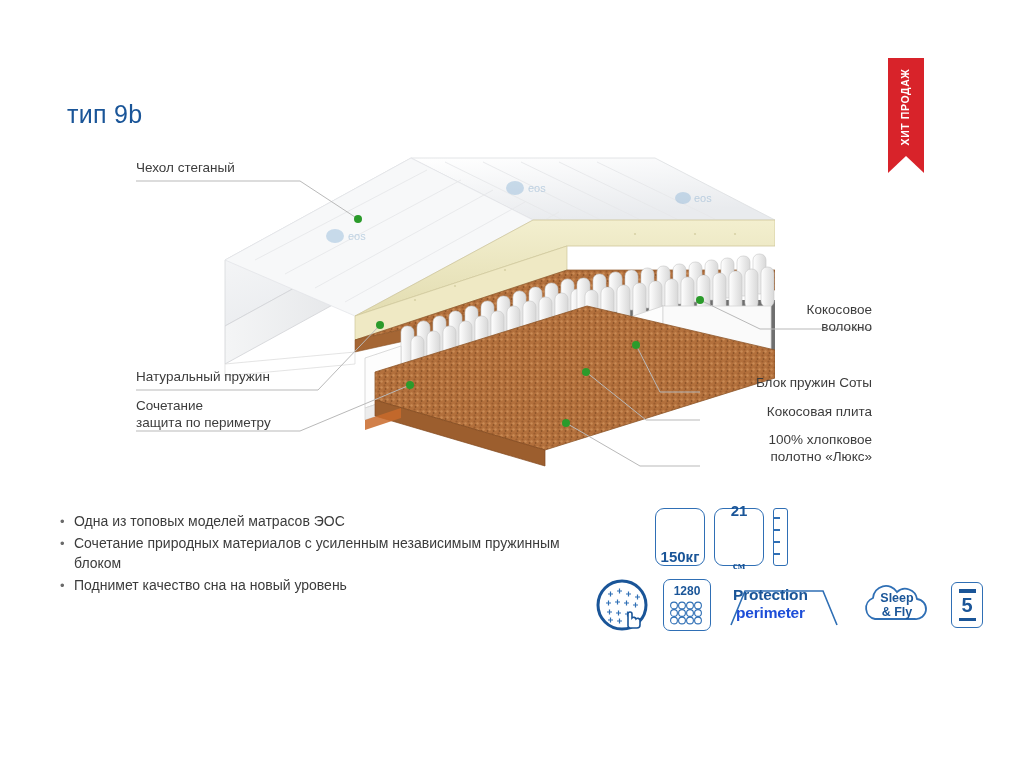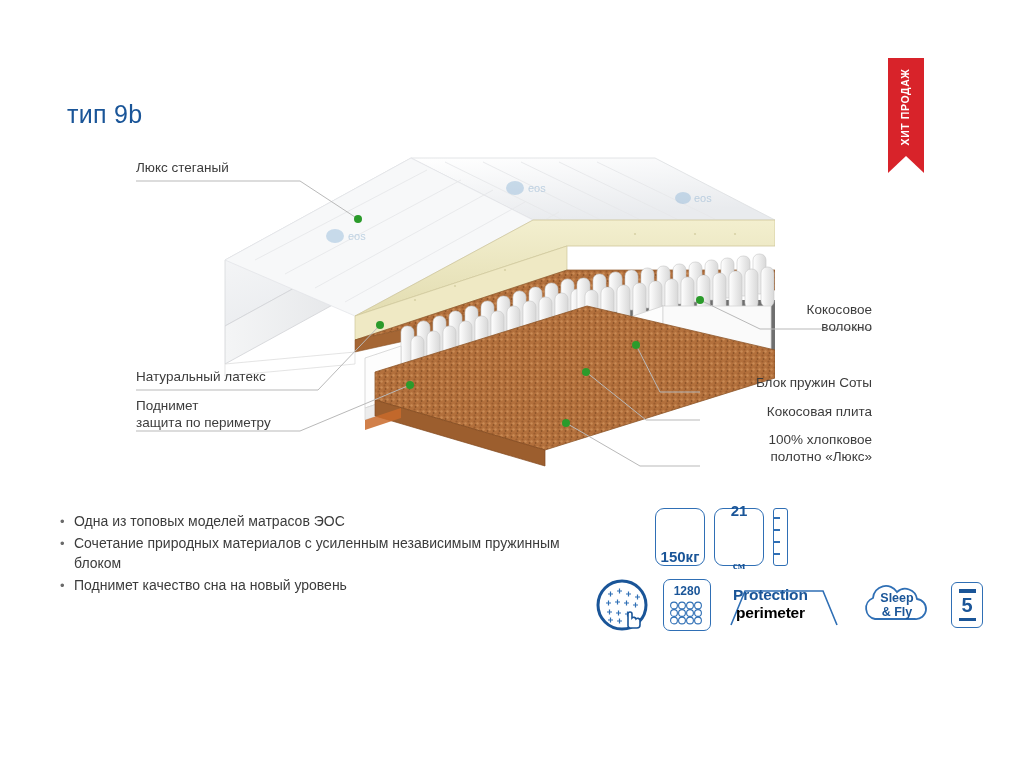--- a/index.html
+++ b/index.html
@@ -92,21 +92,21 @@
   .badge-count{
     width:46px;height:50px;border:1.8px solid #2f6fb5;border-radius:7px;
     display:flex;flex-direction:column;align-items:center;justify-content:center;gap:4px;
   }
   .badge-count .num{font-size:12px;font-weight:bold;color:#1a5598;line-height:12px;}
   #protection-logo{position:relative;width:118px;height:52px;}
   #protection-logo .ptxt{
     position:absolute;left:8px;top:7px;font-size:15.5px;font-weight:bold;
     color:#1a5598;line-height:17.5px;letter-spacing:-.2px;
   }
-  #protection-logo .ptxt .p2{color:#000000;display:block;margin-left:3px;}
+  #protection-logo .ptxt .p2{color:#1d4ed8;display:block;margin-left:3px;}
   #sleepfly-logo{position:relative;width:80px;height:52px;}
   #sleepfly-logo .sftxt{
     position:absolute;left:0;right:0;top:12px;text-align:center;
     font-size:12.5px;font-weight:bold;color:#1a5598;line-height:14px;
   }
   .badge-warranty{
     width:30px;height:44px;border:1.8px solid #2f6fb5;border-radius:6px;
     display:flex;flex-direction:column;align-items:center;justify-content:center;gap:3px;
   }
   .badge-warranty .bar{width:17px;height:3.4px;background:#1a5598;}
@@ -284,27 +284,27 @@
       <circle cx="380" cy="325" r="4"></circle>
       <circle cx="410" cy="385" r="4"></circle>
       <circle cx="700" cy="300" r="4"></circle>
       <circle cx="636" cy="345" r="4"></circle>
       <circle cx="586" cy="372" r="4"></circle>
       <circle cx="566" cy="423" r="4"></circle>
     </g>
   </svg>
 
   <div class="callout left" id="callout-cover">
-    <span>Люкс стеганый</span>
+    <span>Чехол стеганый</span>
   </div>
   <div class="callout left" id="callout-latex">
-    <span>Натуральный латекс</span>
+    <span>Натуральный пружин</span>
   </div>
   <div class="callout left" id="callout-perimeter">
-    <div>Поднимет</div>
+    <div>Сочетание</div>
     <div>защита по периметру</div>
   </div>
   <div class="callout right" id="callout-spring-block">
     <span>Блок пружин Соты</span>
   </div>
   <div class="callout right" id="callout-coco-fiber">
     <div>Кокосовое</div>
     <div>волокно</div>
   </div>
   <div class="callout right" id="callout-coco-plate">

